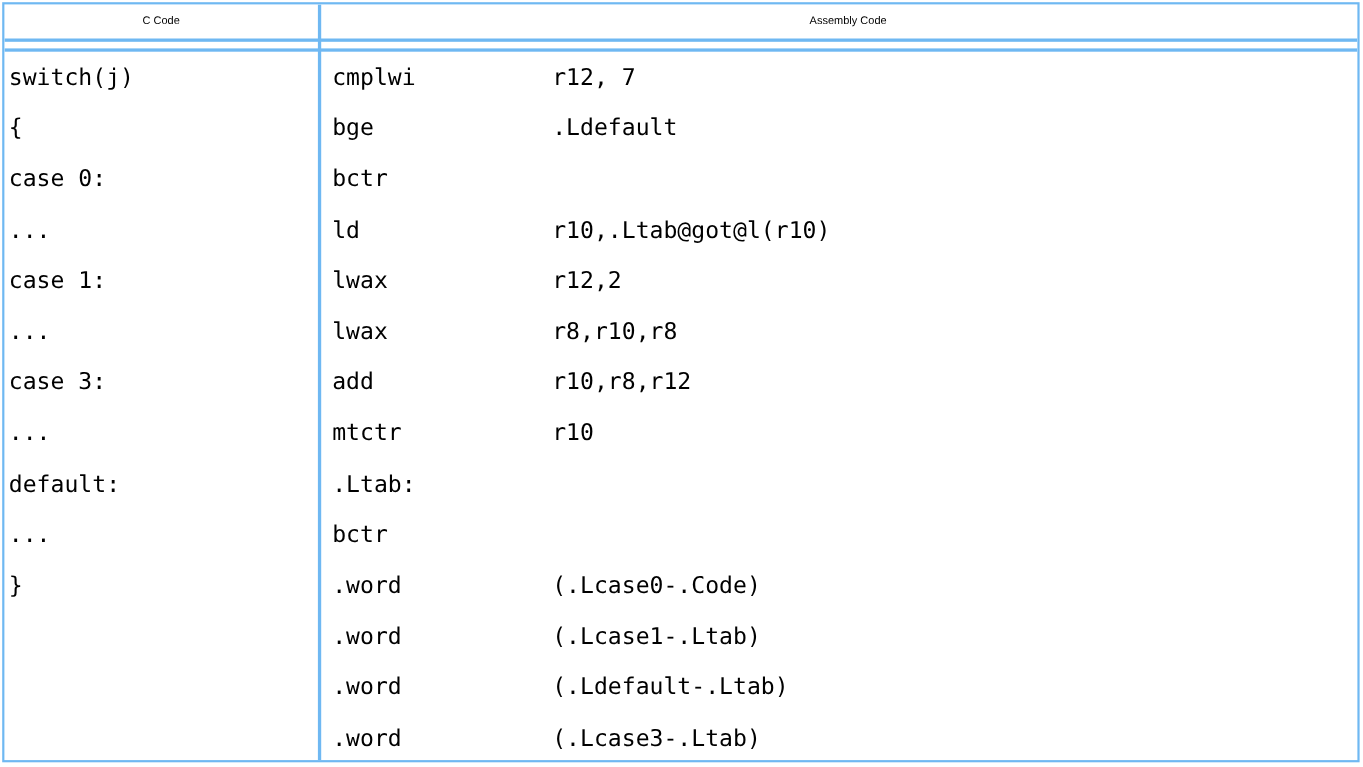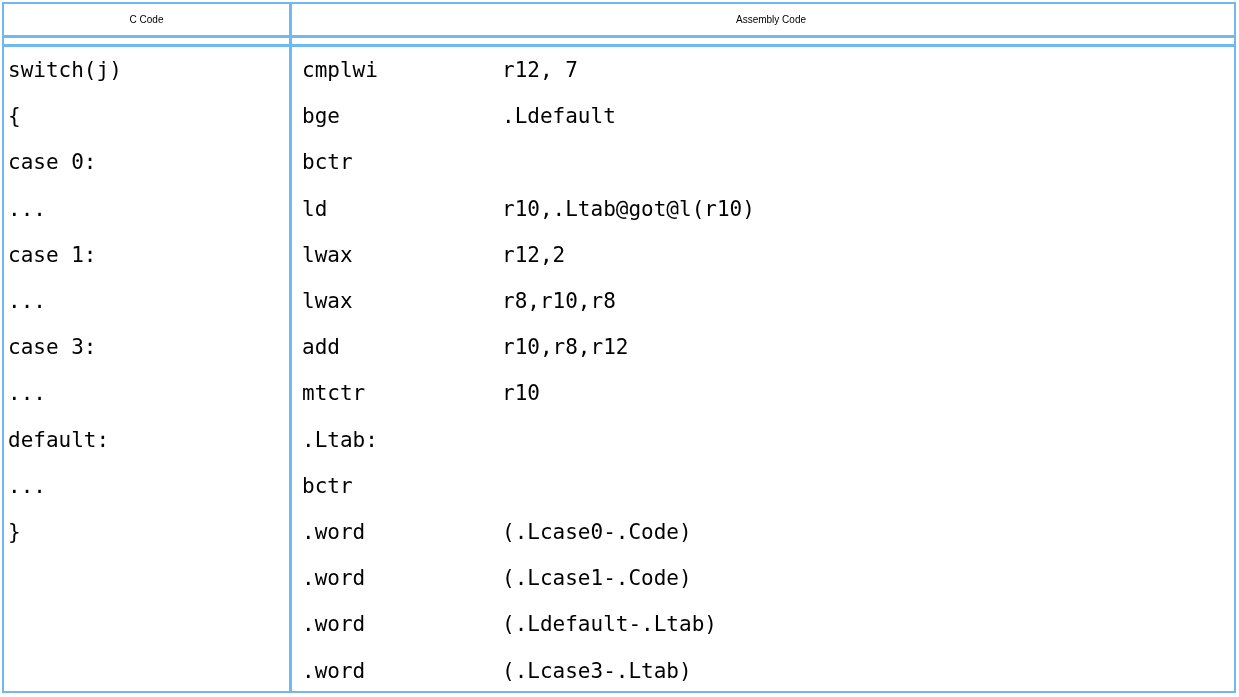--- a/index.html
+++ b/index.html
@@ -83,17 +83,17 @@
       <div class="code-line"><span class="mnemonic">bge</span><span class="operands">.Ldefault</span></div>
       <div class="code-line"><span class="mnemonic">bctr</span></div>
       <div class="code-line"><span class="mnemonic">ld</span><span class="operands">r10,.Ltab@got@l(r10)</span></div>
       <div class="code-line"><span class="mnemonic">lwax</span><span class="operands">r12,2</span></div>
       <div class="code-line"><span class="mnemonic">lwax</span><span class="operands">r8,r10,r8</span></div>
       <div class="code-line"><span class="mnemonic">add</span><span class="operands">r10,r8,r12</span></div>
       <div class="code-line"><span class="mnemonic">mtctr</span><span class="operands">r10</span></div>
       <div class="code-line"><span class="mnemonic">.Ltab:</span><span class="operands"></span></div>
       <div class="code-line"><span class="mnemonic">bctr</span><span class="operands"></span></div>
       <div class="code-line"><span class="mnemonic">.word</span><span class="operands">(.Lcase0-.Code)</span></div>
-      <div class="code-line"><span class="mnemonic">.word</span><span class="operands">(.Lcase1-.Code)</span></div>
+      <div class="code-line"><span class="mnemonic">.word</span><span class="operands">(.Lcase1-.Ltab)</span></div>
       <div class="code-line"><span class="mnemonic">.word</span><span class="operands">(.Ldefault-.Ltab)</span></div>
       <div class="code-line"><span class="mnemonic">.word</span><span class="operands">(.Lcase3-.Ltab)</span></div>
     </div>
 </div>
 
 </body></html>

